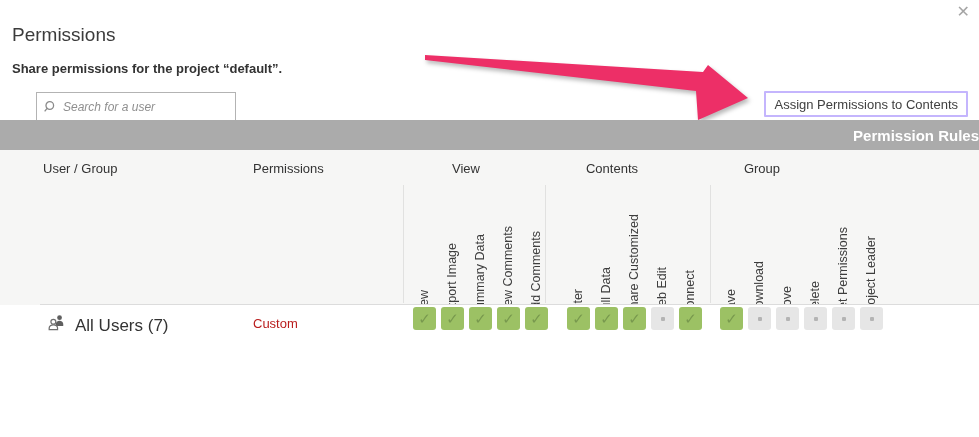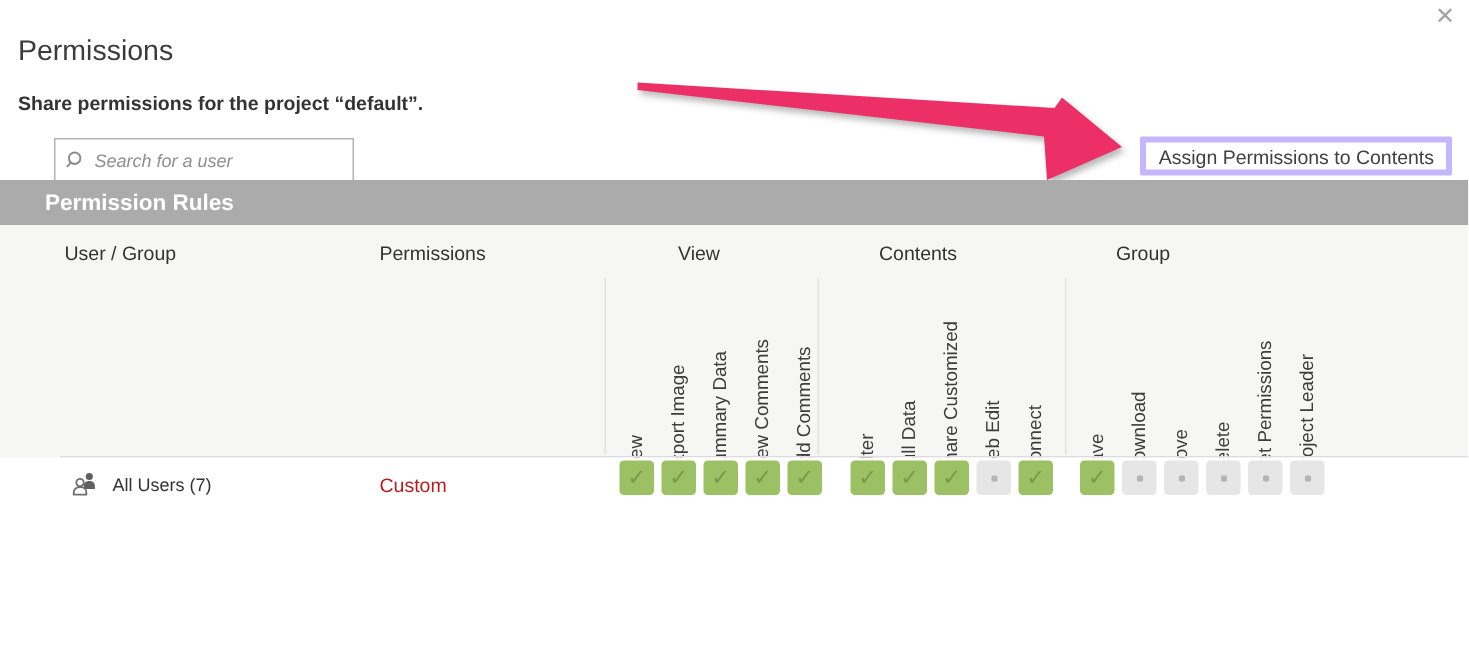--- a/index.html
+++ b/index.html
@@ -27,32 +27,32 @@
   }
   .searchbox svg { flex:0 0 auto; margin-right:5px; }
   .searchbox input {
     border:none; outline:none; flex:1 1 auto; min-width:0;
     font-family:"Liberation Sans", sans-serif;
     font-size:12px; font-style:italic; color:#555; background:transparent;
   }
   .searchbox input::placeholder { color:#8f8f8f; font-style:italic; opacity:1; }
   .assign-btn {
     position:absolute; right:11px; top:91px; height:26px;
-    background:#fff; border:4px solid #c4b5fd; border-radius:1px;
+    background:#fff; border:2px solid #c4b5fd; border-radius:1px;
     font-family:"Liberation Sans", sans-serif;
     font-size:13px; color:#404040; padding:0 8px; cursor:pointer;
   }
   .arrow-svg {
     position:absolute; left:415px; top:44px; width:345px; height:85px;
     pointer-events:none;
     filter: drop-shadow(2px 3px 2px rgba(0,0,0,0.28));
   }
   .section-bar {
     position:absolute; left:0; top:120px; width:100%; height:30px;
-    background:var(--bar-bg,#ababab); display:flex; align-items:center;
+    background:var(--bar-bg,#ababab); display:flex; align-items:center;justify-content:flex-end;
   }
   .section-bar span {
     padding-left:30px; color:#fff; font-size:15px; font-weight:bold;
   }
   .thead {
     position:absolute; left:0; top:150px; width:100%; height:172px;
     background:var(--header-bg,#f6f6f5);
     text-align:right;
   }
   .col-label {
@@ -75,21 +75,21 @@
   .cap-cell span {
     writing-mode:vertical-rl; transform:rotate(180deg);
     font-size:12.5px; color:#3d3d3d; white-space:nowrap; line-height:1.1;
   }
   .row-border {
     position:absolute; left:40px; right:0; top:304px; height:0;
     border-top:1px solid #dcdcdc;
   }
   .trow { position:absolute; left:0; top:305px; width:100%; height:37px; background:#fff; }
   .trow .group-icon { position:absolute; left:47px; top:8px; }
-  .trow .row-name  { position:absolute; left:75px; top:11px; font-size:12px; color:#333; }
+  .trow .row-name  { position:absolute; left:75px; top:11px; font-size:17px; color:#333; }
   .trow .row-perm  { position:absolute; left:253px; top:11px; font-size:13px; color:#b91c1c; }
   .cbox-group { position:absolute; top:2px; display:flex; }
   .cbox {
     width:23px; height:23px; margin-right:5px; border-radius:3px;
     display:flex; align-items:center; justify-content:center; cursor:pointer;
   }
   .cbox.allowed { background:var(--allowed-bg,#9cc164); }
   .cbox.allowed .chk { color:var(--allowed-check,#78994e); font-size:15px; line-height:1; }
   .cbox.unspecified { background:var(--none-bg,#e6e6e6); }
   .cbox.unspecified .dot {

